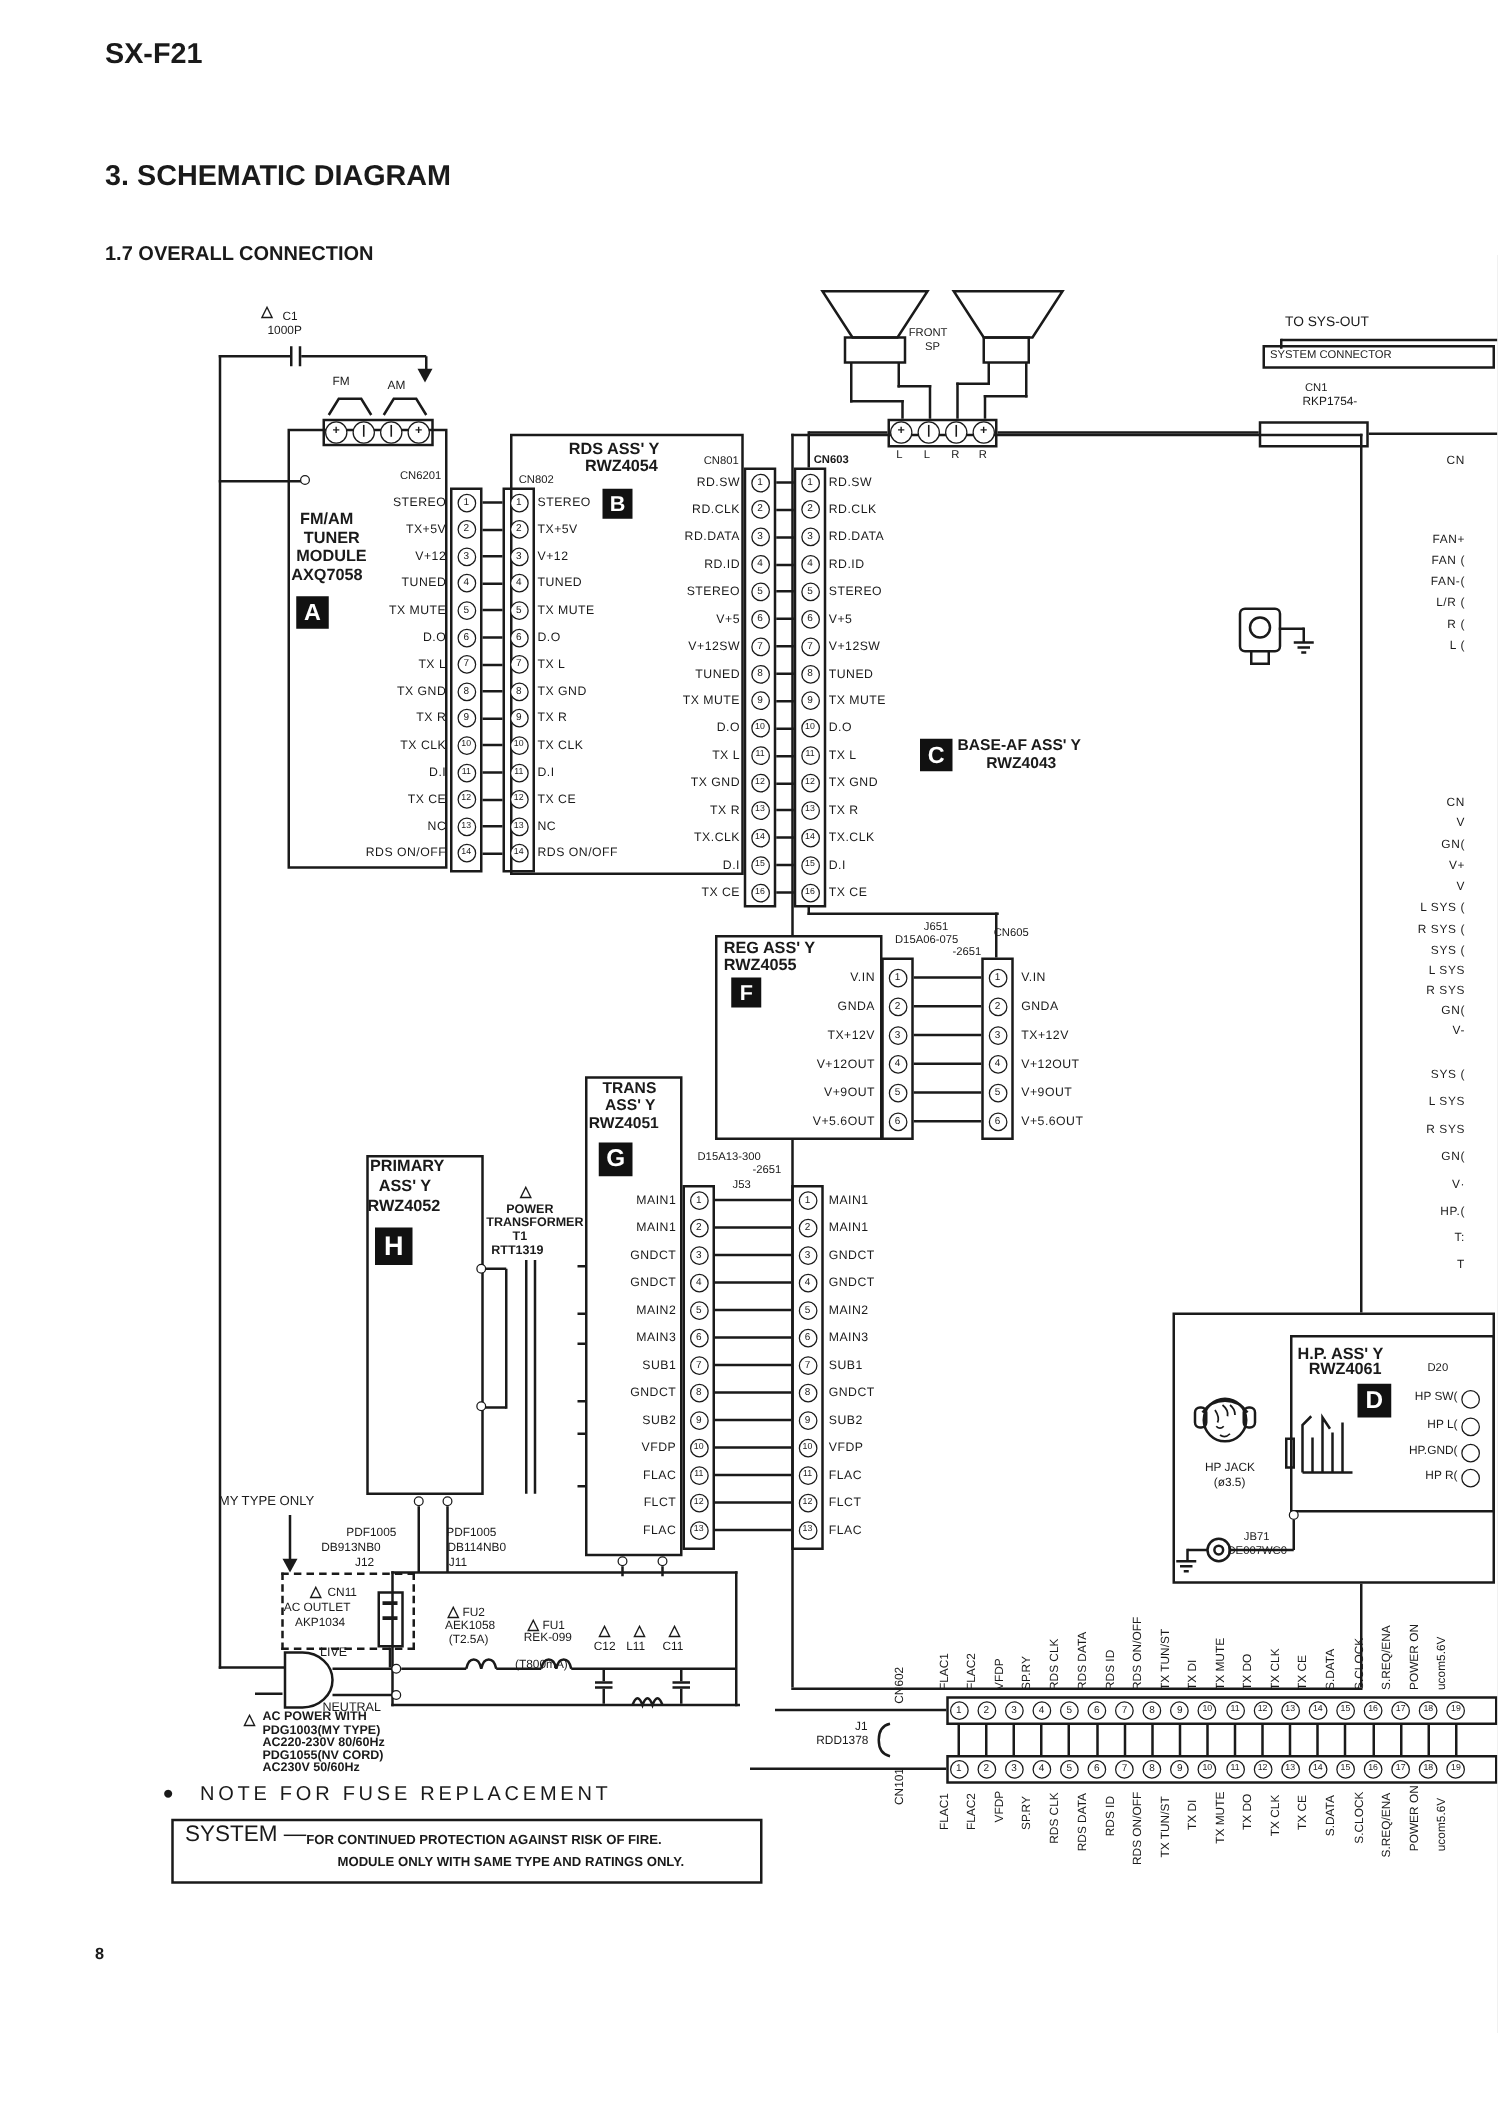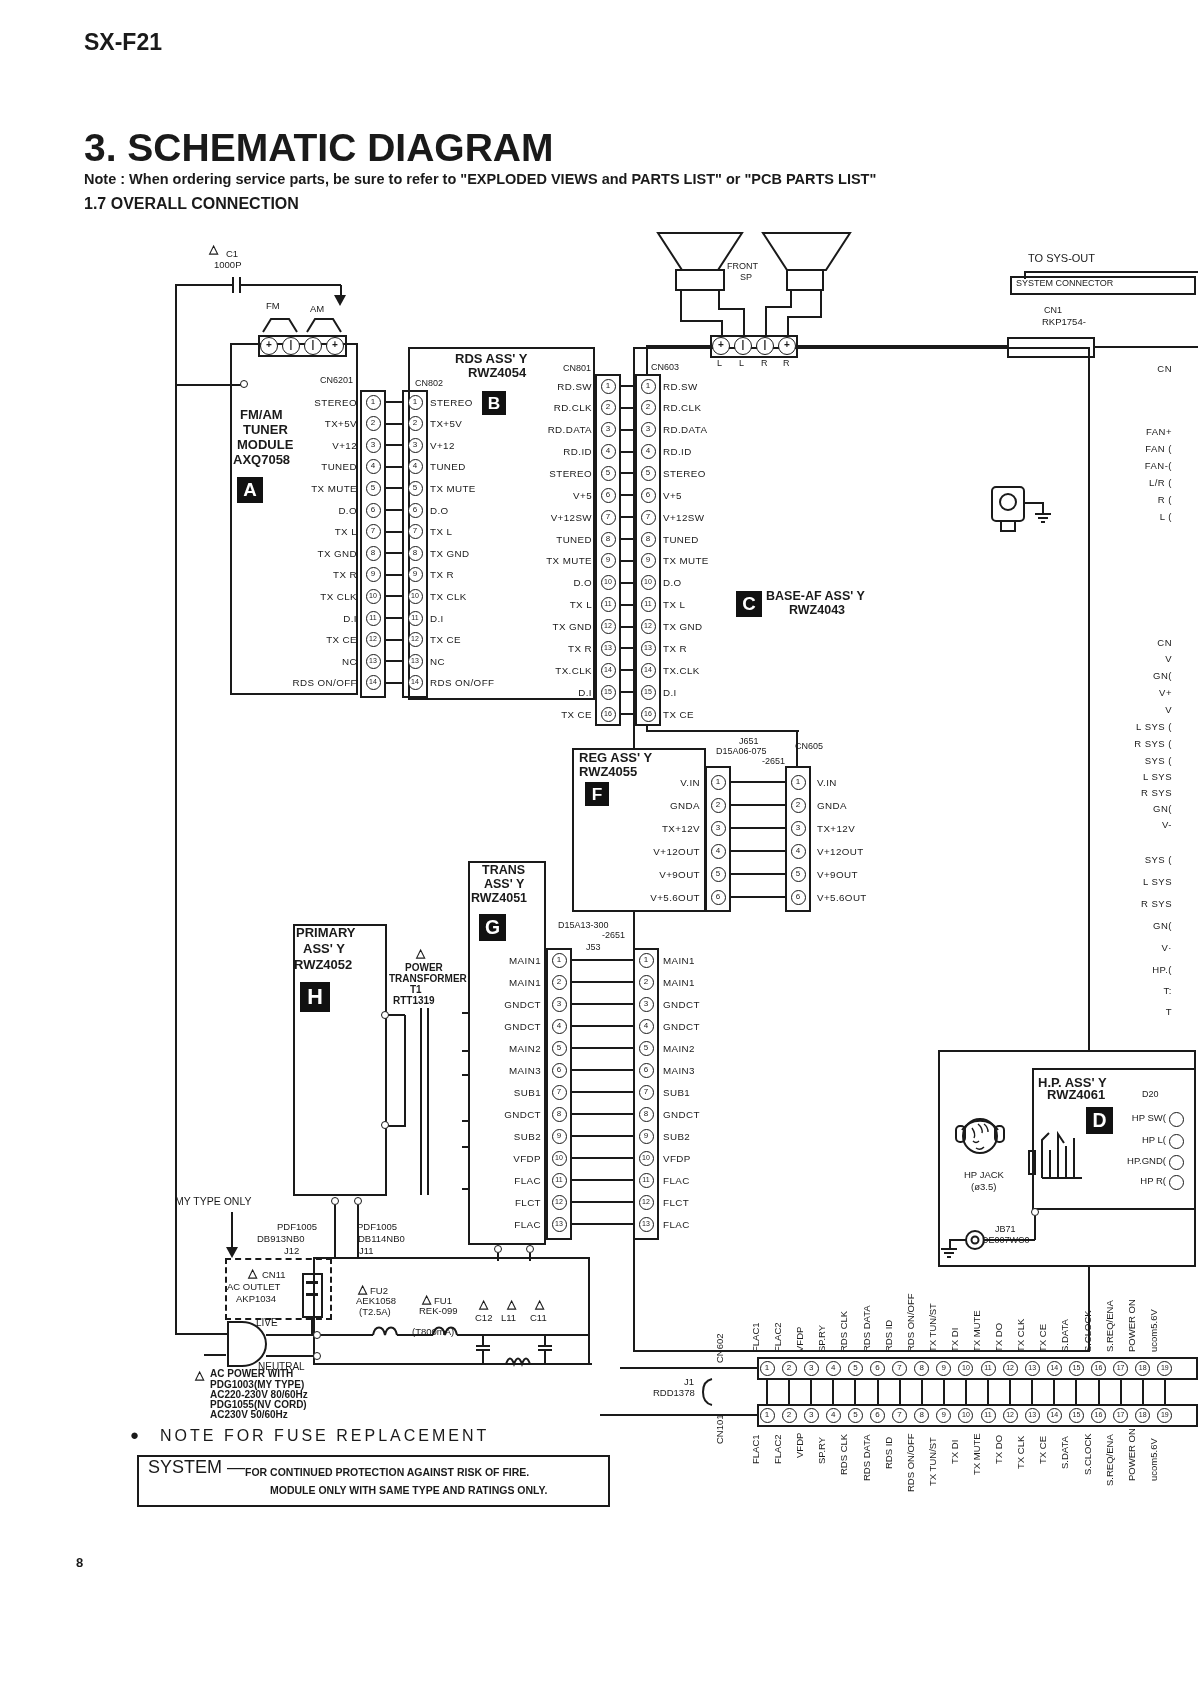--- a/index.html
+++ b/index.html
@@ -20,22 +20,21 @@
   .vlab{position:absolute;white-space:nowrap;font-size:9.5px;transform-origin:0 100%;
     transform:rotate(-90deg);line-height:11px;height:11px;}
   .plab{position:absolute;white-space:nowrap;font-size:9.8px;letter-spacing:.4px;line-height:11px;}
   svg{position:absolute;left:0;top:0;}
 </style>
 </head>
 <body>
 
 <div id="canvas">
   <span class="txt" style="left:84px;top:30px;font-size:23px;font-weight:bold">SX-F21</span>
-  <span class="txt" style="left:84px;top:128px;font-size:39px;font-weight:bold">3. SCHEMATIC DIAGRAM</span>
-  <span class="txt" style="left:84px;top:172px;font-size:14.5px;font-weight:bold">Note : When ordering service parts, be sure to refer to "EXPLODED VIEWS and PARTS LIST" or "PCB PARTS LIST"</span>
+  <span class="txt" style="left:84px;top:128px;font-size:23px;font-weight:bold">3. SCHEMATIC DIAGRAM</span>
   <span class="txt" style="left:84px;top:196px;font-size:16px;font-weight:bold">1.7 OVERALL CONNECTION</span>
   <span class="txt" style="left:76px;top:1556px;font-size:13px;font-weight:bold">8</span>
 
   <svg width="1198" height="1689">
     <g stroke="#1a1a1a" stroke-width="2" fill="none">
 
       <polygon points="658,233 742,233 718,270 682,270"></polygon>
       <rect x="676" y="270" width="48" height="20"></rect>
       <polygon points="763,233 850,233 826,270 787,270"></polygon>
       <rect x="787" y="270" width="36" height="20"></rect>
@@ -178,21 +177,21 @@
     <div class="txt" style="top: 304px; left: 310px; font-size: 9.5px;">AM</div>
     <div class="txt" style="top: 408px; left: 240px; font-size: 13px; font-weight: bold;">FM/AM</div>
     <div class="txt" style="top: 423px; left: 243px; font-size: 13px; font-weight: bold;">TUNER</div>
     <div class="txt" style="top: 438px; left: 237px; font-size: 13px; font-weight: bold;">MODULE</div>
     <div class="txt" style="top: 453px; left: 233px; font-size: 13px; font-weight: bold;">AXQ7058</div>
     <div class="txt" style="top: 376px; left: 320px; font-size: 9px;">CN6201</div>
     <div class="txt" style="top: 352px; left: 455px; font-size: 13px; font-weight: bold;">RDS ASS' Y</div>
     <div class="txt" style="top: 366px; left: 468px; font-size: 13px; font-weight: bold;">RWZ4054</div>
     <div class="txt" style="top: 379px; left: 415px; font-size: 9px;">CN802</div>
     <div class="txt" style="top: 364px; left: 563px; font-size: 9px;">CN801</div>
-    <div class="txt" style="top: 363px; left: 651px; font-size: 9px;">CN603</div>
+    <div class="txt" style="top: 363px; left: 651px; font-size: 9px; font-weight: bold;">CN603</div>
     <div class="txt" style="top: 262px; left: 727px; font-size: 9px;">FRONT</div>
     <div class="txt" style="top: 273px; left: 740px; font-size: 9px;">SP</div>
     <div class="txt" style="top: 359px; left: 717px; font-size: 9px;">L</div>
     <div class="txt" style="top: 359px; left: 739px; font-size: 9px;">L</div>
     <div class="txt" style="top: 359px; left: 761px; font-size: 9px;">R</div>
     <div class="txt" style="top: 359px; left: 783px; font-size: 9px;">R</div>
     <div class="txt" style="top: 253px; left: 1028px; font-size: 11px;">TO SYS-OUT</div>
     <div class="txt" style="top: 279px; left: 1016px; font-size: 9px;">SYSTEM CONNECTOR</div>
     <div class="txt" style="top: 306px; left: 1044px; font-size: 9px;">CN1</div>
     <div class="txt" style="top: 317px; left: 1042px; font-size: 9.5px;">RKP1754-</div>

